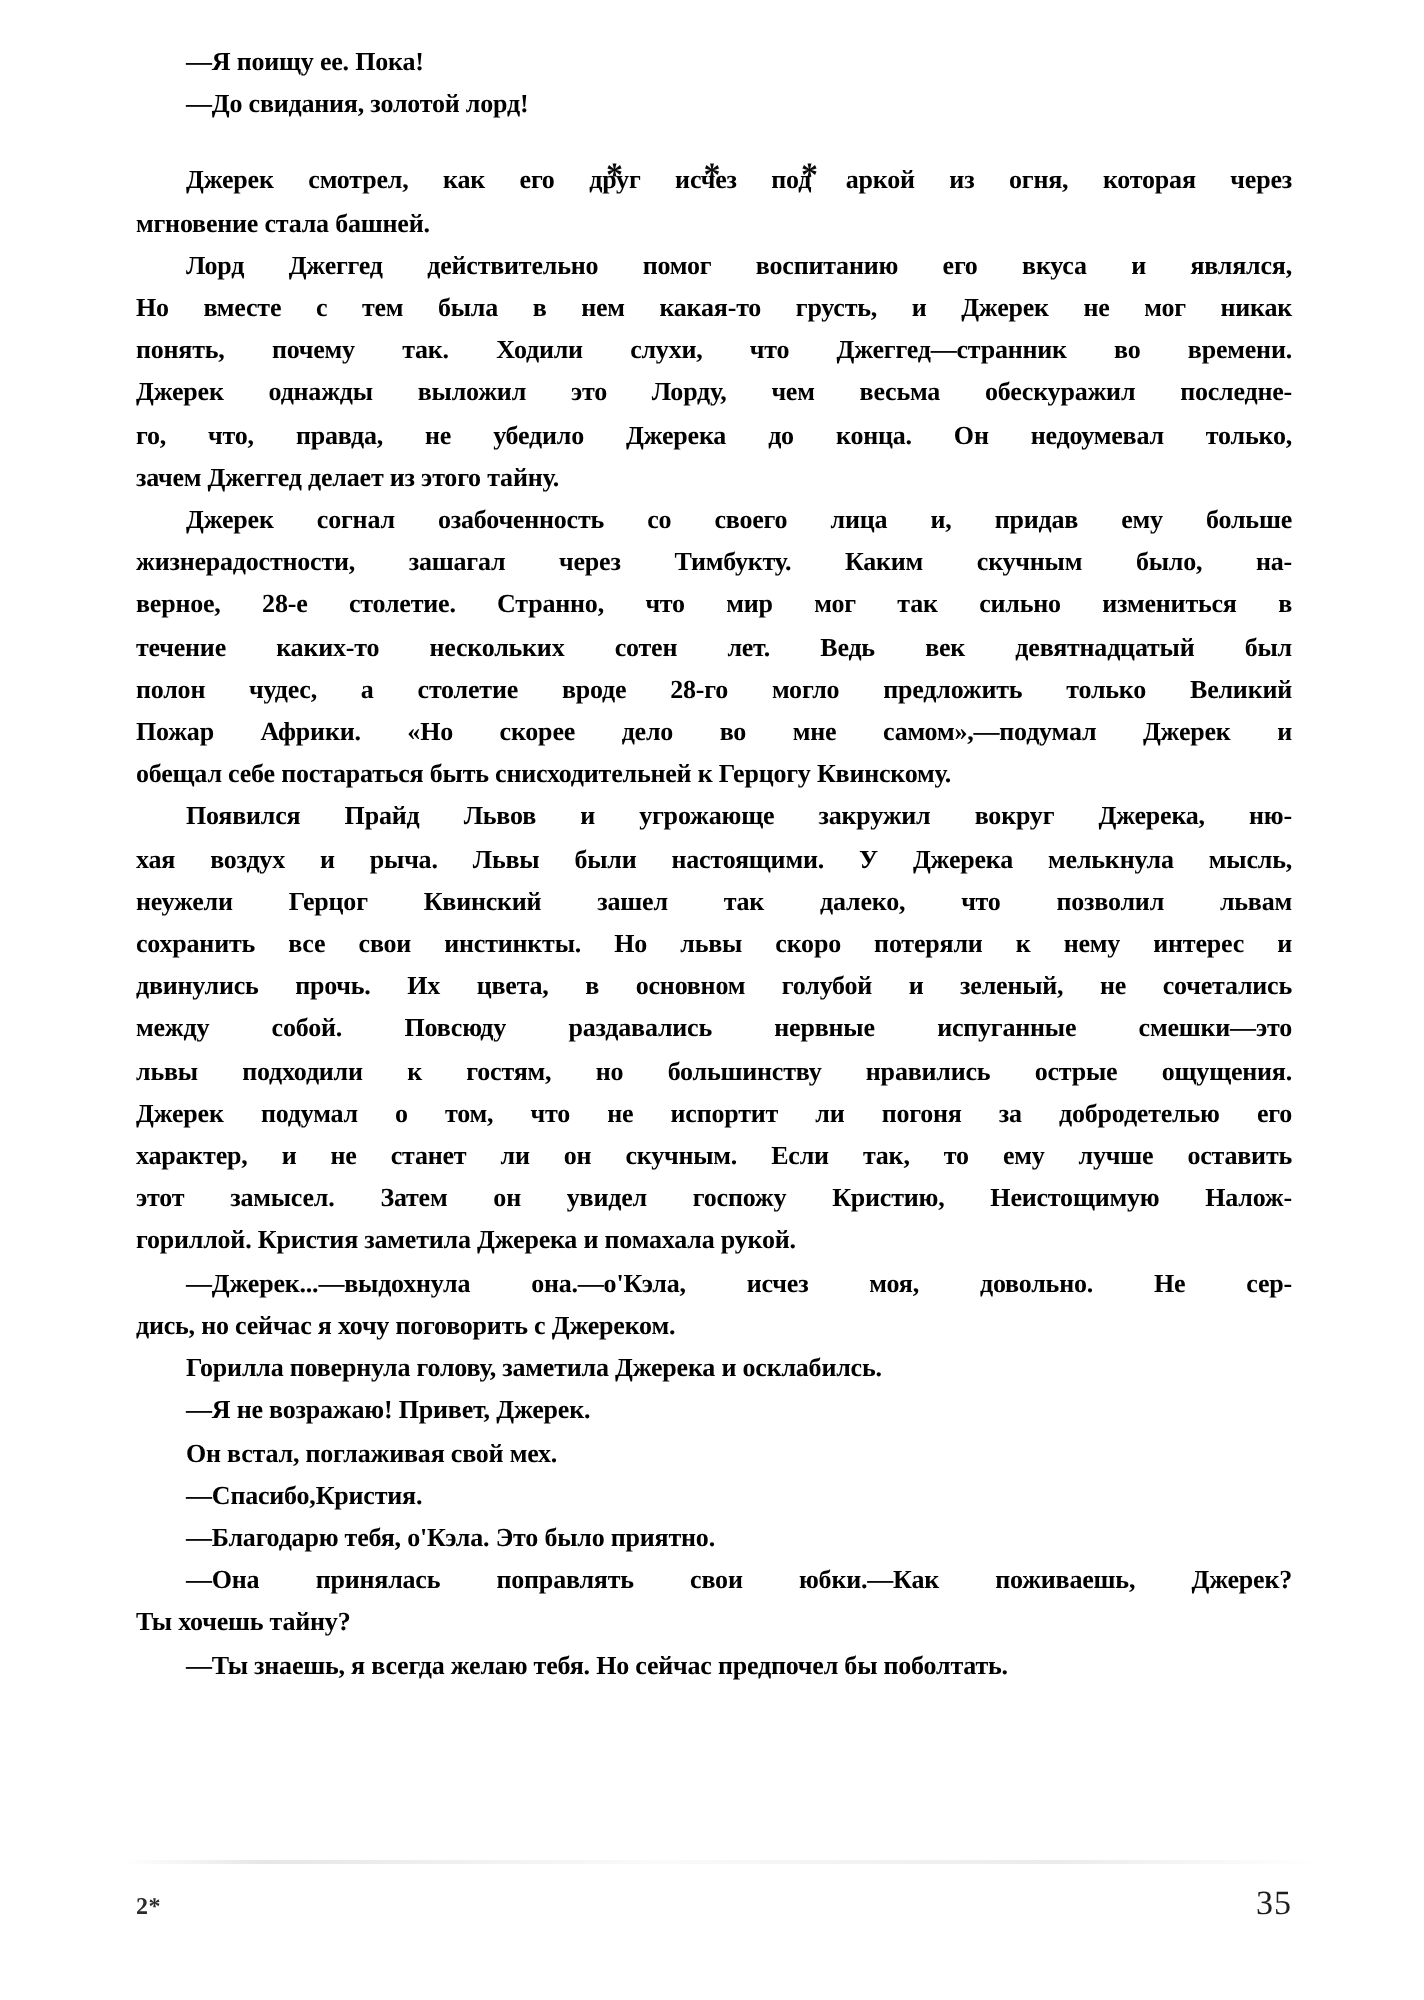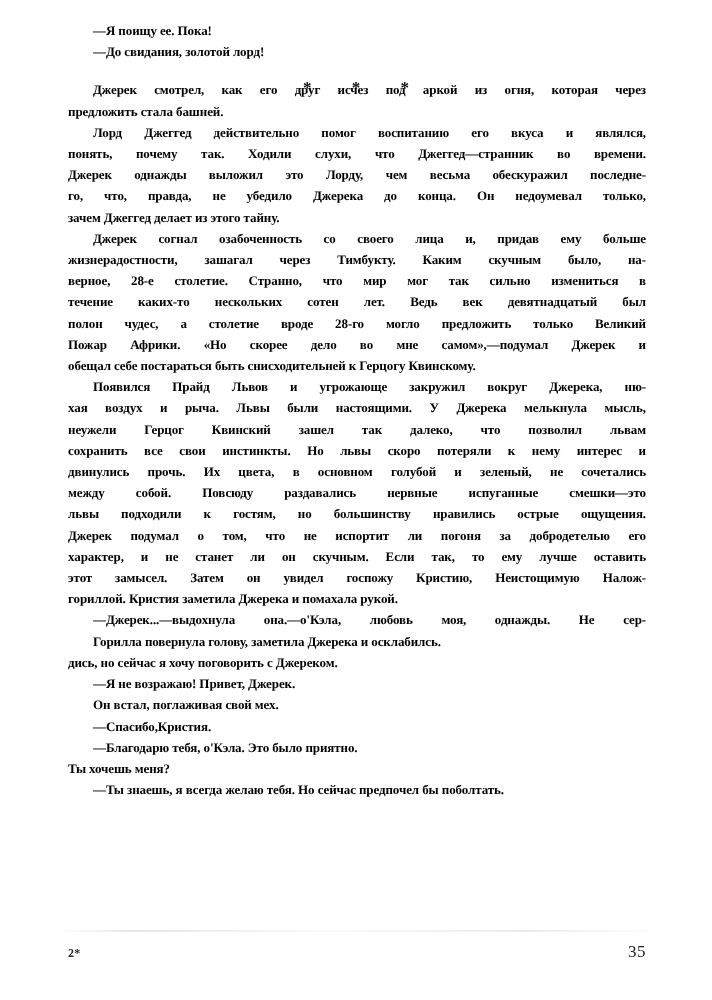--- a/index.html
+++ b/index.html
@@ -120,22 +120,23 @@
 
 <div class="page">
 
   <div class="scan-top-noise"></div>
 
   <div class="text-column" id="text-column">
       <div class="line indent">—Я поищу ее. Пока!</div>
       <div class="line indent">—До свидания, золотой лорд!</div>
       <div class="spacer-md"></div>
       <div class="line indent j">Джерек смотрел, как его друг исчез под аркой из огня, которая через</div>
-      <div class="line">предложить стала башней.</div>
+      <div class="line">мгновение стала башней.</div>
       <div class="line indent j">Лорд Джеггед действительно помог воспитанию его вкуса и являлся,</div>
+      <div class="line j">Но вместе с тем была в нем какая-то грусть, и Джерек не мог никак</div>
       <div class="line j">понять, почему так. Ходили слухи, что Джеггед—странник во времени.</div>
       <div class="line j">Джерек однажды выложил это Лорду, чем весьма обескуражил последне-</div>
       <div class="line j">го, что, правда, не убедило Джерека до конца. Он недоумевал только,</div>
       <div class="line">зачем Джеггед делает из этого тайну.</div>
       <div class="line indent j">Джерек согнал озабоченность со своего лица и, придав ему больше</div>
       <div class="line j">жизнерадостности, зашагал через Тимбукту. Каким скучным было, на-</div>
       <div class="line j">верное, 28-е столетие. Странно, что мир мог так сильно измениться в</div>
       <div class="line j">течение каких-то нескольких сотен лет. Ведь век девятнадцатый был</div>
       <div class="line j">полон чудес, а столетие вроде 28-го могло предложить только Великий</div>
       <div class="line j">Пожар Африки. «Но скорее дело во мне самом»,—подумал Джерек и</div>
@@ -144,28 +145,29 @@
       <div class="line j">хая воздух и рыча. Львы были настоящими. У Джерека мелькнула мысль,</div>
       <div class="line j">неужели Герцог Квинский зашел так далеко, что позволил львам</div>
       <div class="line j">сохранить все свои инстинкты. Но львы скоро потеряли к нему интерес и</div>
       <div class="line j">двинулись прочь. Их цвета, в основном голубой и зеленый, не сочетались</div>
       <div class="line j">между собой. Повсюду раздавались нервные испуганные смешки—это</div>
       <div class="line j">львы подходили к гостям, но большинству нравились острые ощущения.</div>
       <div class="line j">Джерек подумал о том, что не испортит ли погоня за добродетелью его</div>
       <div class="line j">характер, и не станет ли он скучным. Если так, то ему лучше оставить</div>
       <div class="line j">этот замысел. Затем он увидел госпожу Кристию, Неистощимую Налож-</div>
       <div class="line">гориллой. Кристия заметила Джерека и помахала рукой.</div>
-      <div class="line indent j">—Джерек...—выдохнула она.—о'Кэла, любовь моя, однажды. Не сер-</div>
+      <div class="line indent j">—Джерек...—выдохнула она.—о'Кэла, исчез моя, довольно. Не сер-</div>
+      <div class="line">дись, но сейчас я хочу поговорить с Джереком.</div>
       <div class="line indent">Горилла повернула голову, заметила Джерека и осклабилсь.</div>
-      <div class="line">дись, но сейчас я хочу поговорить с Джереком.</div>
       <div class="line indent">—Я не возражаю! Привет, Джерек.</div>
       <div class="line indent">Он встал, поглаживая свой мех.</div>
       <div class="line indent">—Спасибо,Кристия.</div>
       <div class="line indent">—Благодарю тебя, о'Кэла. Это было приятно.</div>
-      <div class="line">Ты хочешь меня?</div>
+      <div class="line indent j">—Она принялась поправлять свои юбки.—Как поживаешь, Джерек?</div>
+      <div class="line">Ты хочешь тайну?</div>
       <div class="line indent">—Ты знаешь, я всегда желаю тебя. Но сейчас предпочел бы поболтать.</div>
     </div>
 
   <div class="separator">* * *</div>
 
   <div class="scan-bottom-noise"></div>
 
   <div class="footer">
     <span class="footer-signature">2*</span>
     <span class="footer-pagenum">35</span>

